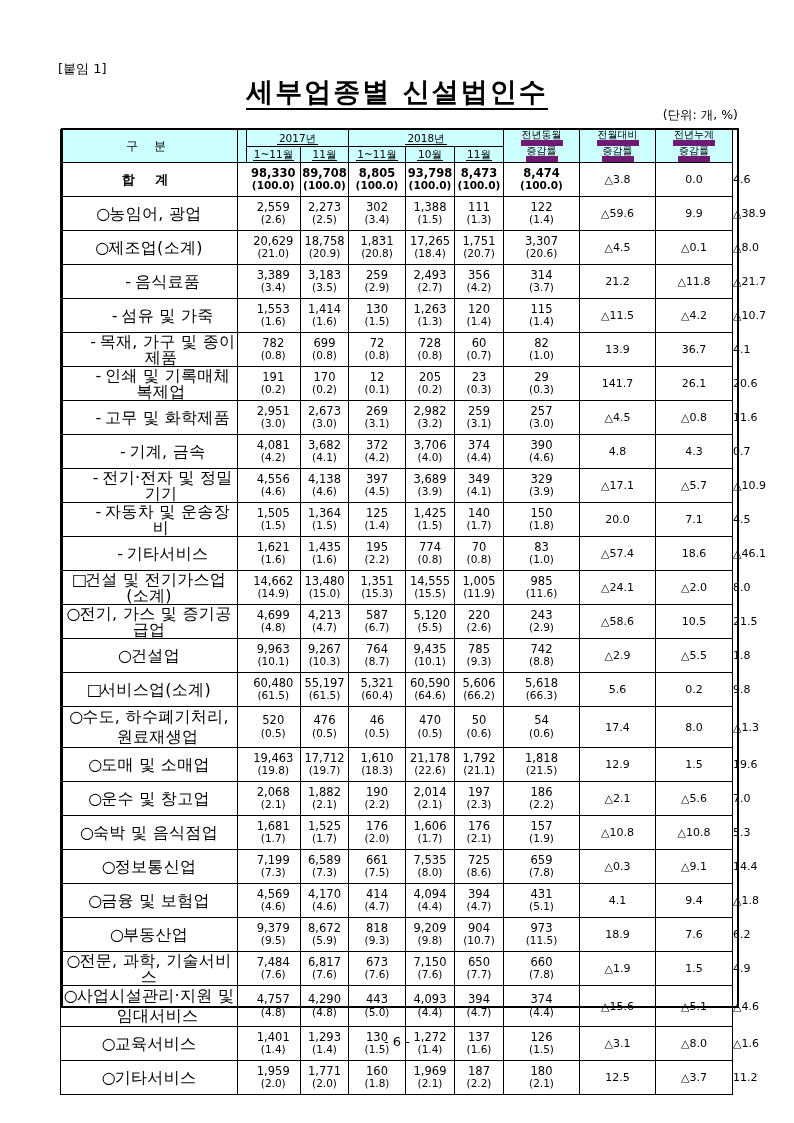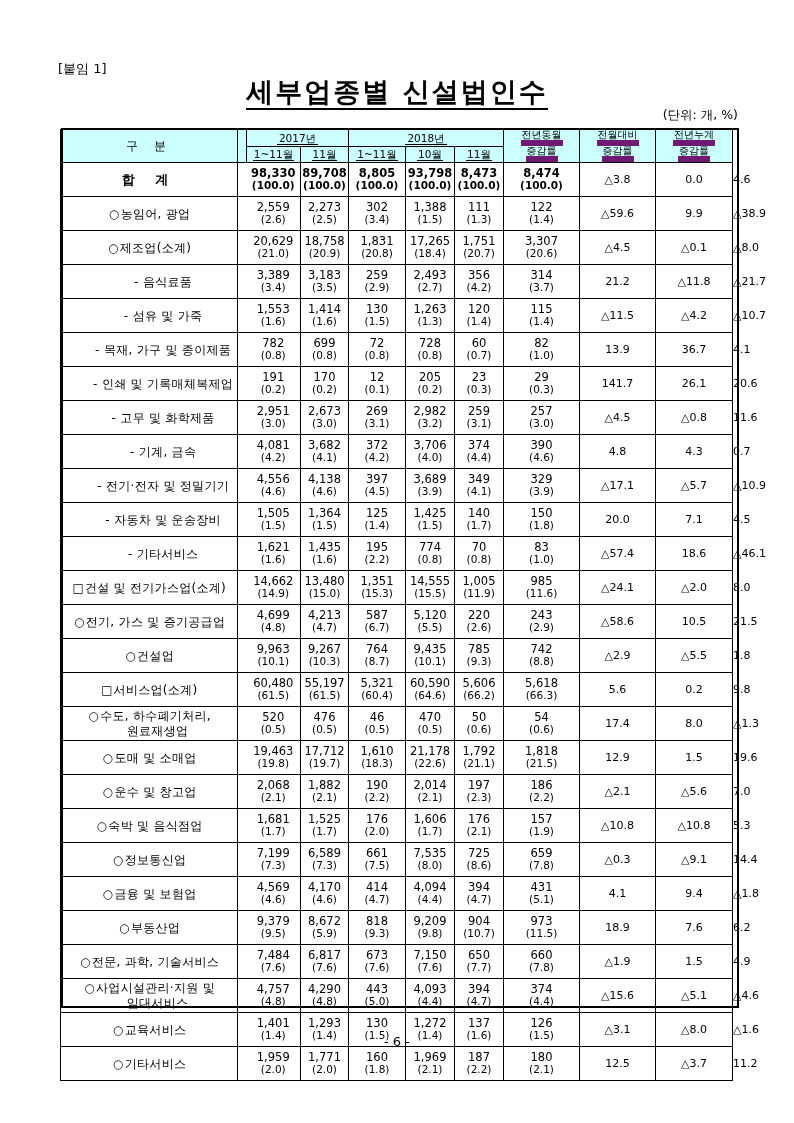--- a/index.html
+++ b/index.html
@@ -111,21 +111,21 @@
     display: block;
   }
   th.rate span.u {
     border-bottom: 6px solid #701a75;
     display: inline-block;
     padding: 0 1px;
   }
   td.label {
     text-align: left;
     padding-left: 7px;
-    font-size: 12px;
+    font-size: 16px;
     height: 33px;
     letter-spacing: 0.3px;
   }
   td.label .mk {
     display: inline-block;
     width: 13px;
   }
   td.label.indent {
     padding-left: 24px;
   }

